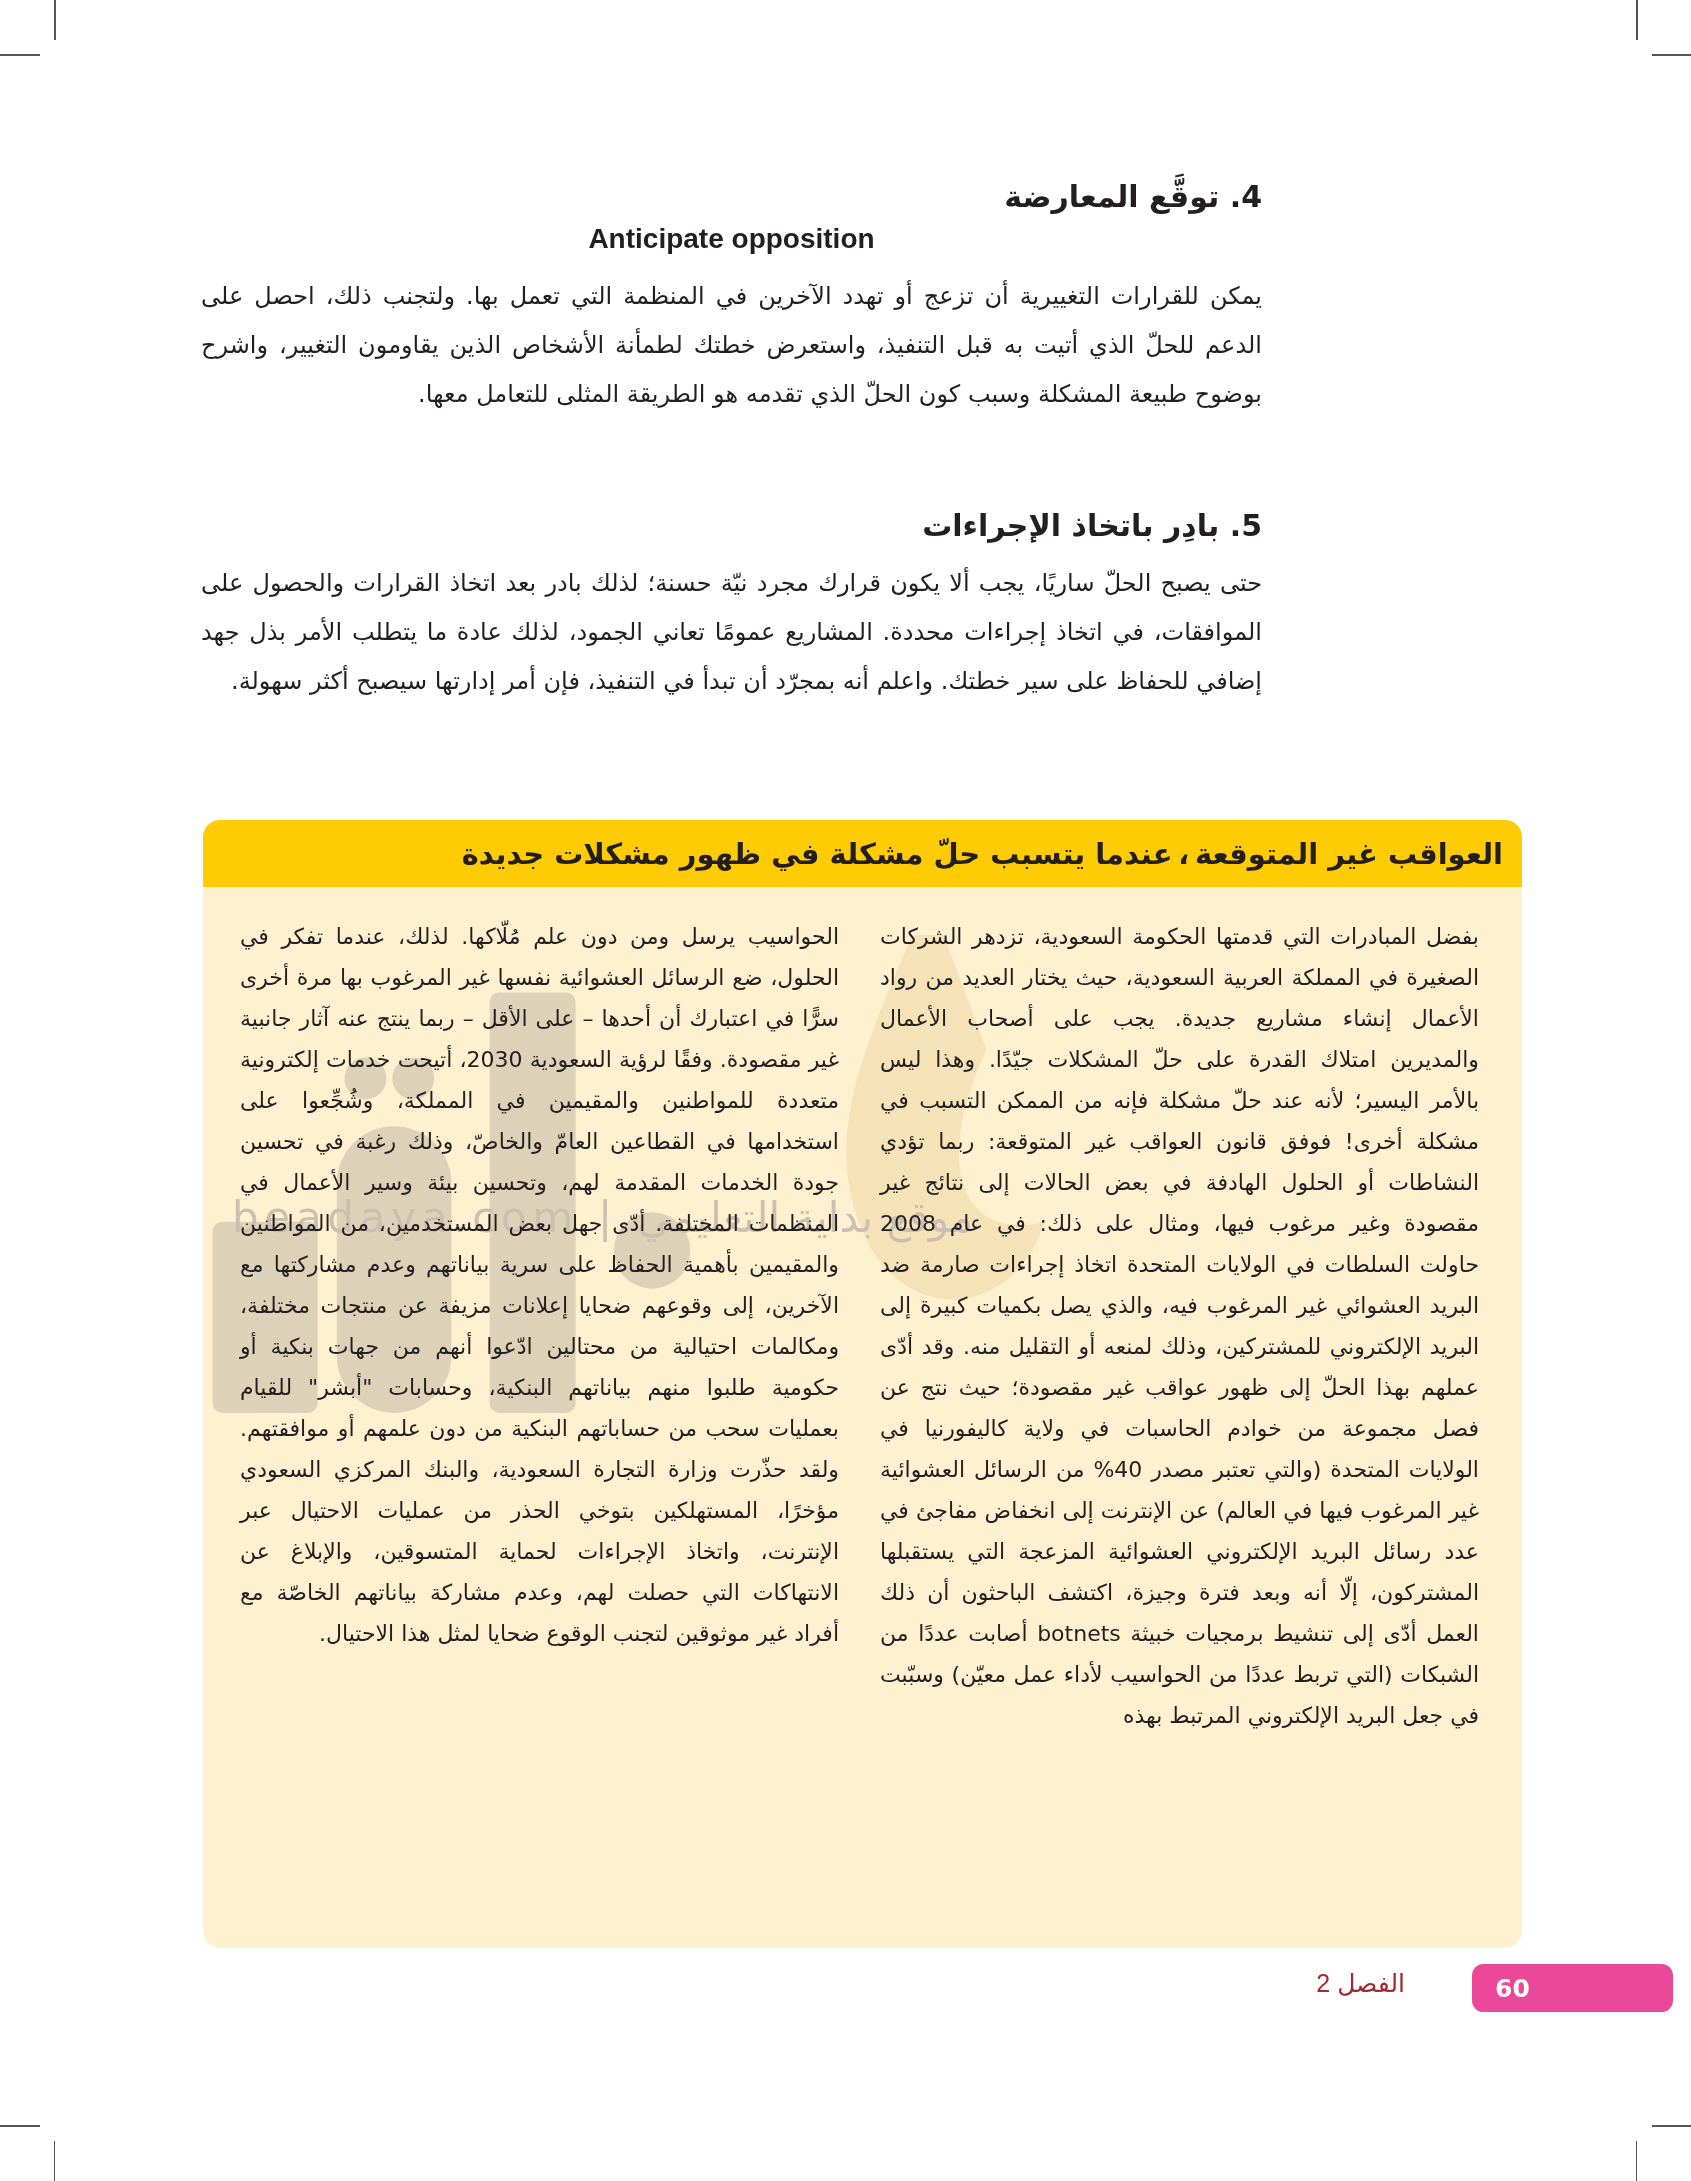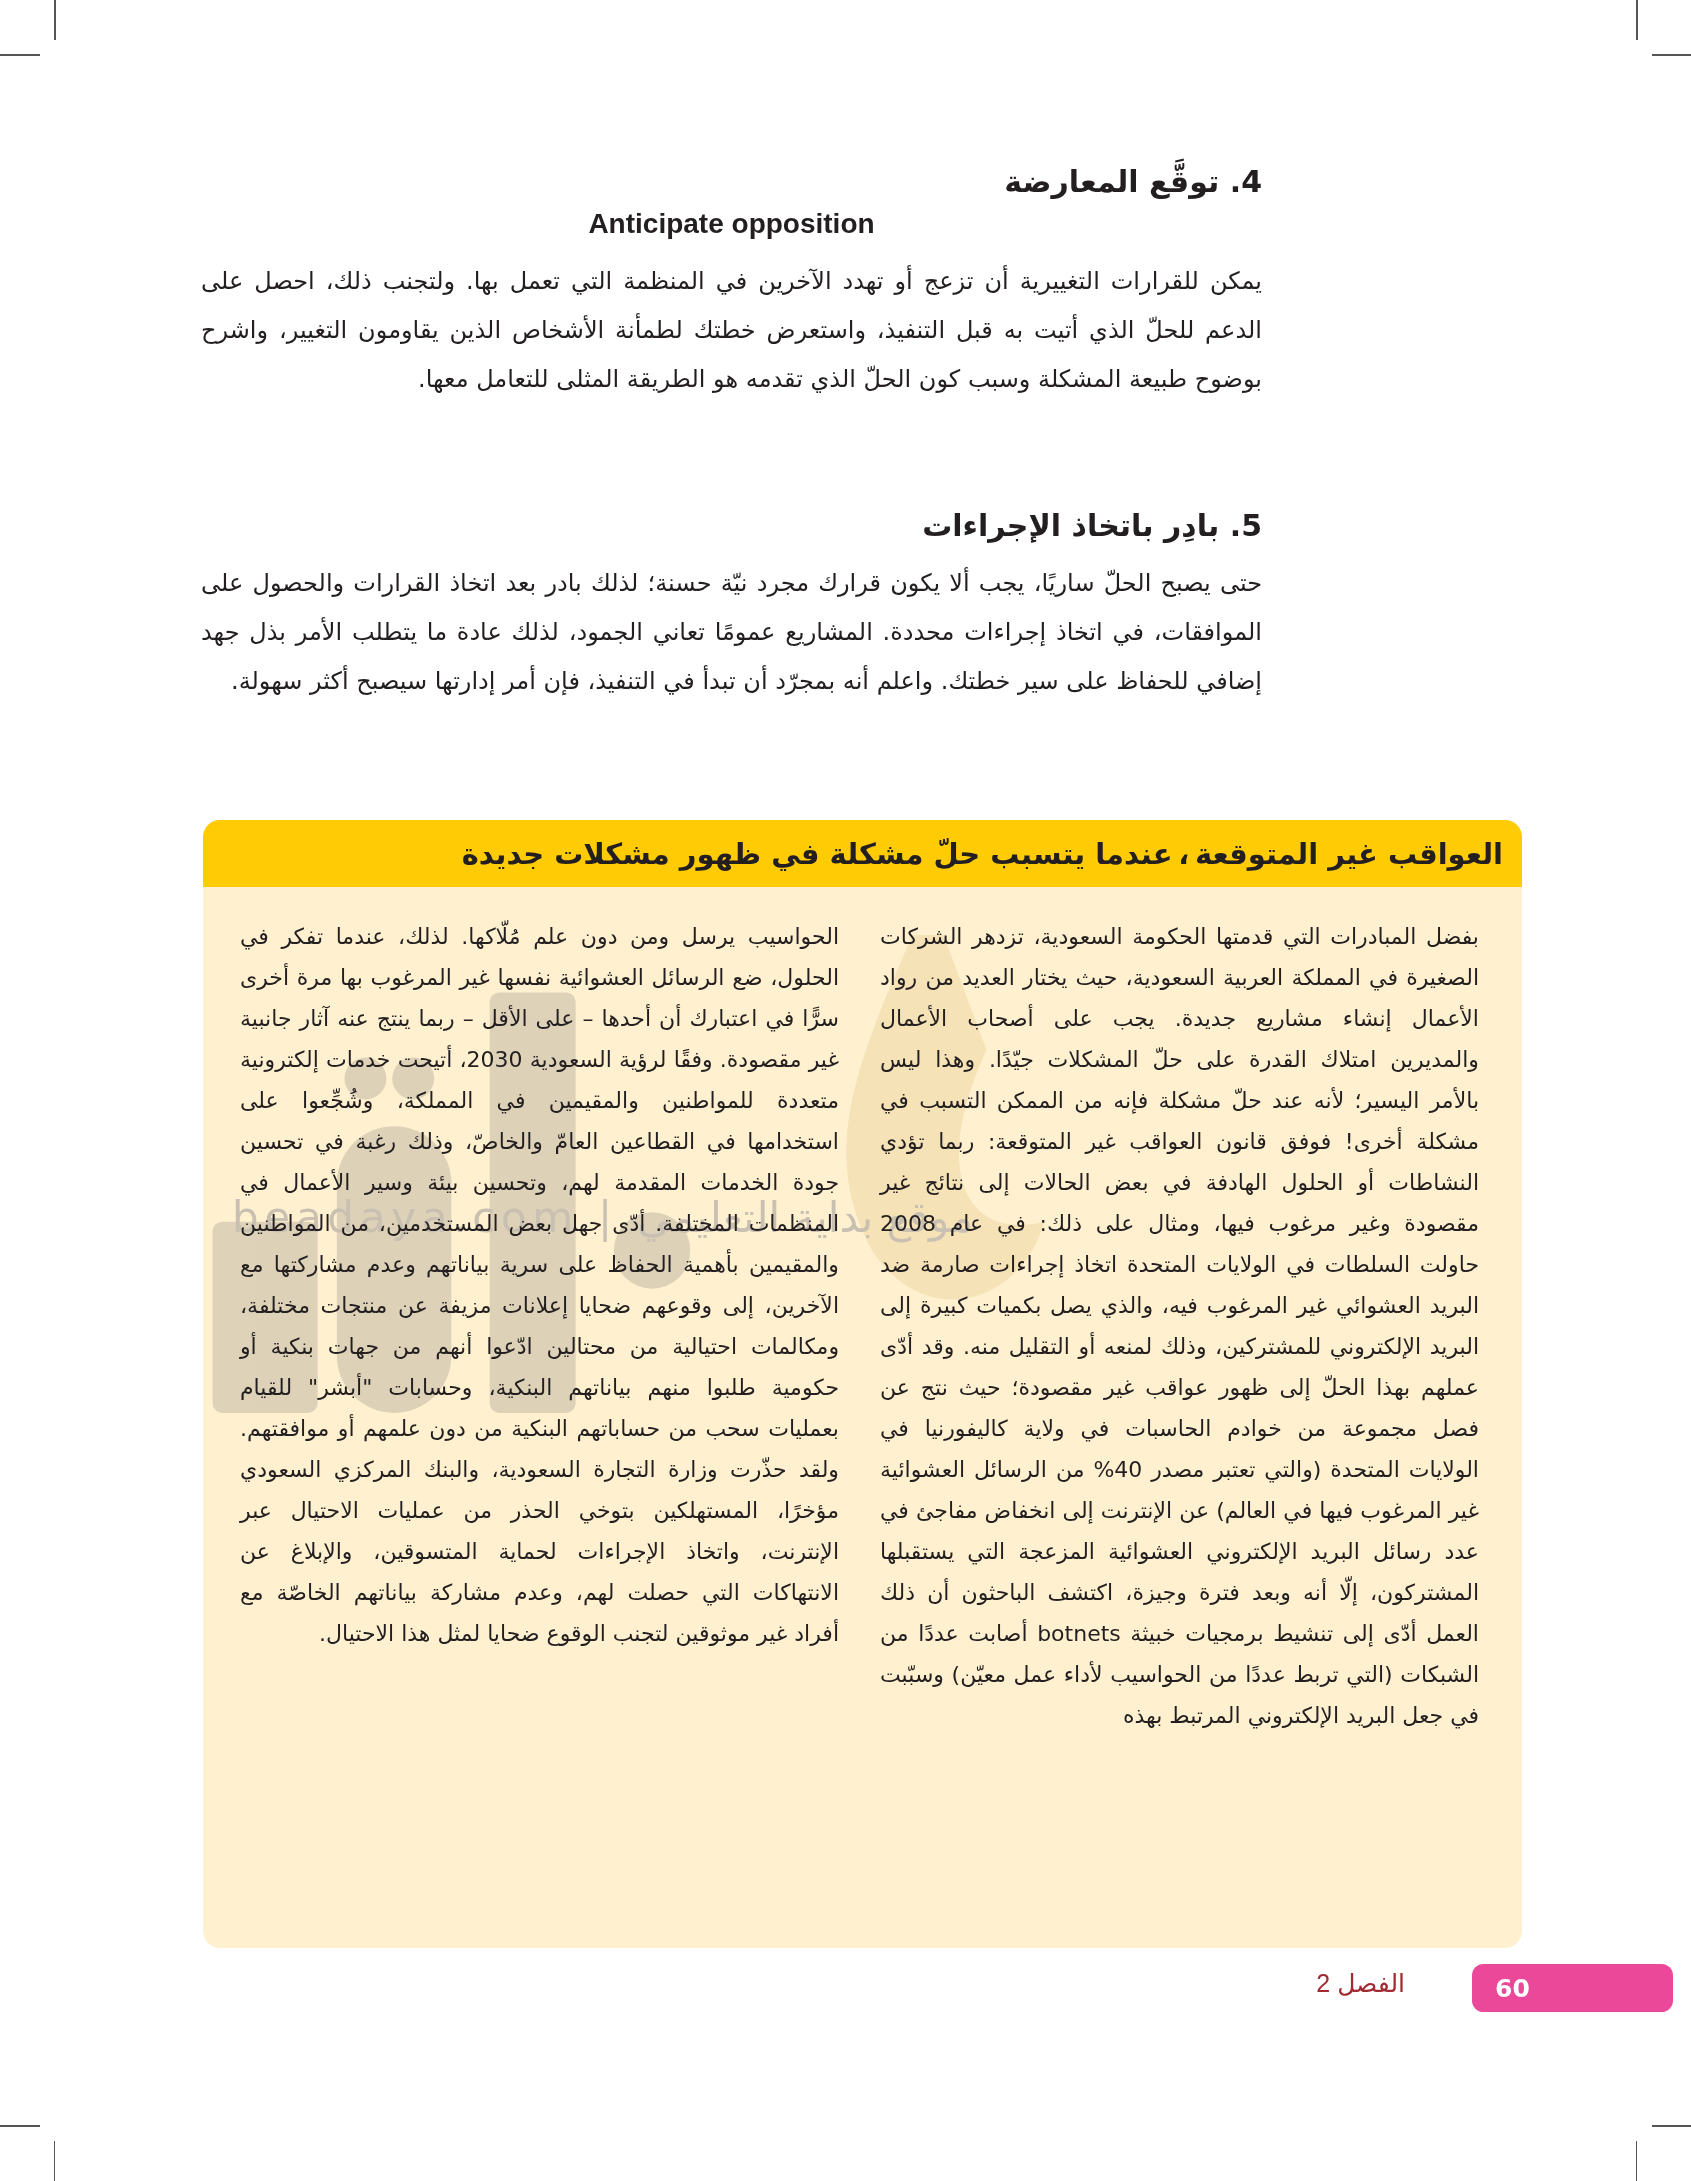--- a/index.html
+++ b/index.html
@@ -44,21 +44,21 @@
 
 <div class="crop" style="left:54px;top:0;width:1.9px;height:40px;"></div>
 <div class="crop" style="left:0;top:54px;width:40px;height:1.9px;"></div>
 <div class="crop" style="left:1636px;top:0;width:1.9px;height:40px;"></div>
 <div class="crop" style="left:1652px;top:54px;width:40px;height:1.9px;"></div>
 <div class="crop" style="left:0;top:2125px;width:40px;height:1.9px;"></div>
 <div class="crop" style="left:54px;top:2141px;width:1px;height:40px;"></div>
 <div class="crop" style="left:1652px;top:2125px;width:40px;height:1.9px;"></div>
 <div class="crop" style="left:1636px;top:2141px;width:1px;height:40px;"></div>
 
-<div class="section" style="top:161px;">
+<div class="section" style="top:176px;">
   <div class="sec-title">
     <span>4.</span>
     <span>توقَّع المعارضة</span>
   </div>
   <div class="sec-en">Anticipate opposition</div>
   <div class="sec-body">يمكن للقرارات التغييرية أن تزعج أو تهدد الآخرين في المنظمة التي تعمل بها. ولتجنب ذلك، احصل على الدعم للحلّ الذي أتيت به قبل التنفيذ، واستعرض خطتك لطمأنة الأشخاص الذين يقاومون التغيير، واشرح بوضوح طبيعة المشكلة وسبب كون الحلّ الذي تقدمه هو الطريقة المثلى للتعامل معها.</div>
 </div>
 
 <div class="section" style="top:505px;">
   <div class="sec-title">

